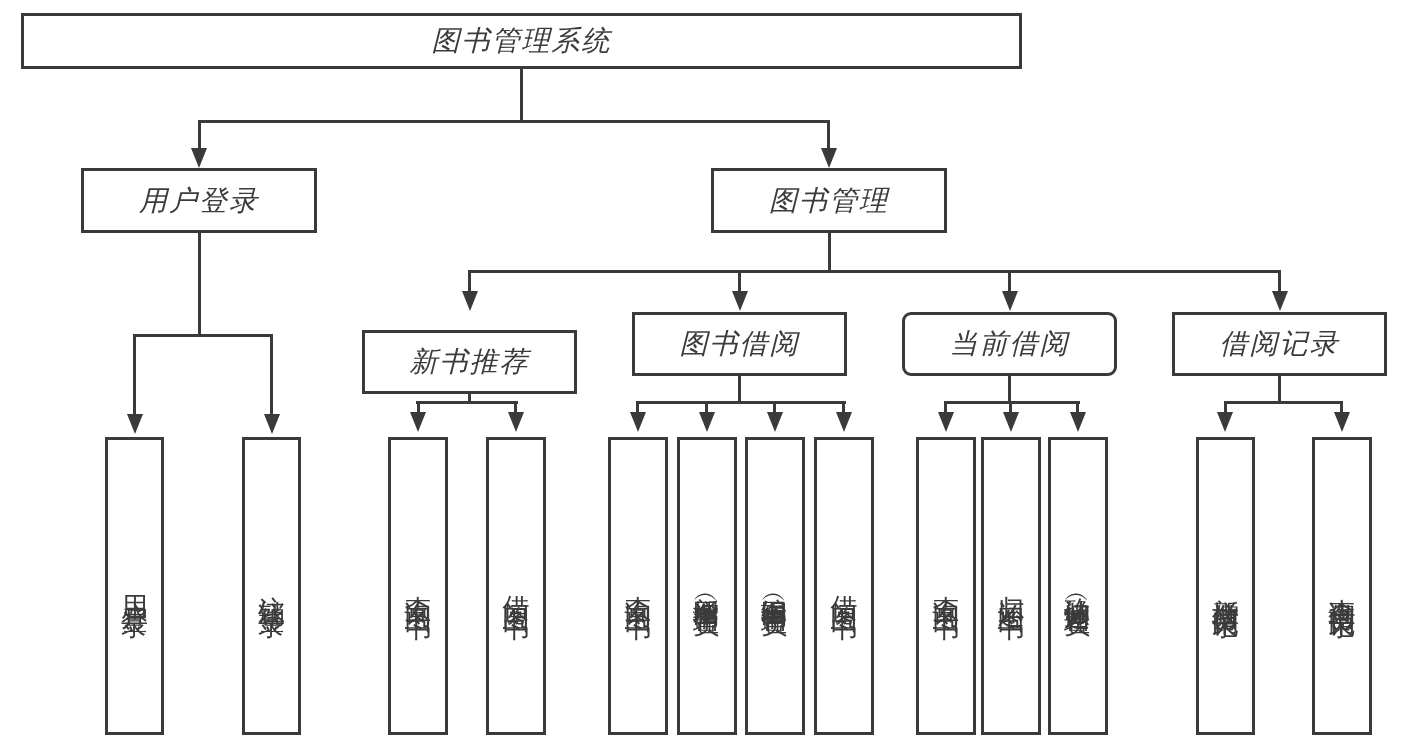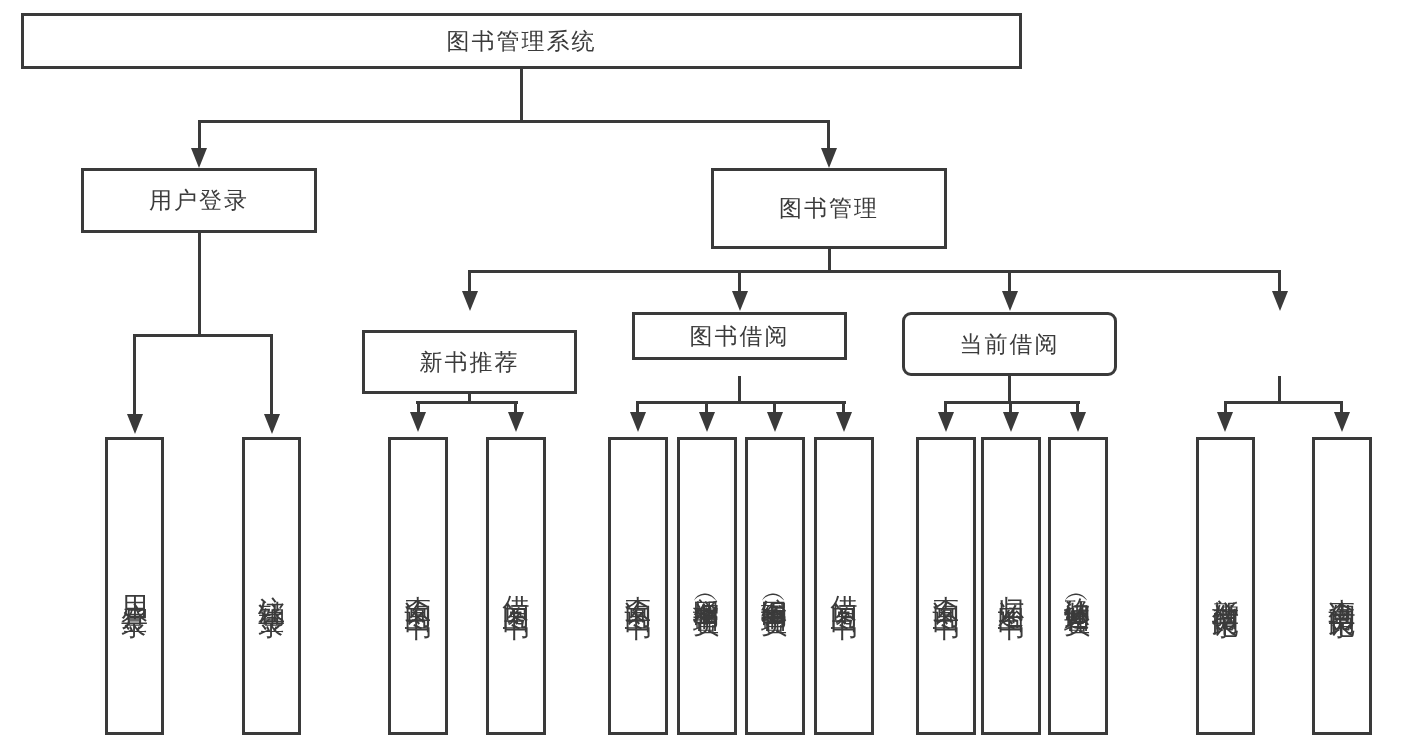--- a/index.html
+++ b/index.html
@@ -16,21 +16,21 @@
     overflow:hidden;
   }
   .node{
     position:absolute;
     background:#ffffff;
     border:3px solid var(--line);
     box-sizing:border-box;
     display:flex;align-items:center;justify-content:center;
   }
   .hlabel{
-    font-size:23px;color:var(--text);letter-spacing:2px;white-space:nowrap;
+    font-size:28px;color:var(--text);letter-spacing:2px;white-space:nowrap;font-style:italic;
   }
   .vlabel{
     writing-mode:vertical-rl;
     font-size:27px;color:var(--text);letter-spacing:6px;
     white-space:nowrap;
   }
   .leaf.mid .vlabel{letter-spacing:3px;}
   .leaf.long .vlabel{font-size:26px;letter-spacing:2px;}
   .vl{position:absolute;width:3px;background:var(--line);}
   .hl{position:absolute;height:3px;background:var(--line);}
@@ -111,32 +111,35 @@
   <div class="vl" style="left:1340px;top:404px;height:8px;"></div>
   <div class="arrow" style="left:1334px;top:412px;"></div>
 
   <div class="node" style="left:21px;top:13px;width:1001px;height:56px;">
     <span class="hlabel">图书管理系统</span>
   </div>
 
   <div class="node" style="left:81px;top:168px;width:236px;height:65px;">
     <span class="hlabel">用户登录</span>
   </div>
-  <div class="node" style="left:711px;top:168px;width:236px;height:81px;text-align:right;">
+  <div class="node" style="left:711px;top:168px;width:236px;height:65px;text-align:right;">
     <span class="hlabel">图书管理</span>
   </div>
 
   <div class="node" style="left:362px;top:330px;width:215px;height:64px;">
     <span class="hlabel">新书推荐</span>
   </div>
-  <div class="node" style="left:632px;top:312px;width:215px;height:48px;">
+  <div class="node" style="left:632px;top:312px;width:215px;height:64px;">
     <span class="hlabel">图书借阅</span>
   </div>
   <div class="node" style="left:902px;top:312px;width:215px;height:64px;border-radius:9px;">
     <span class="hlabel">当前借阅</span>
+  </div>
+  <div class="node" style="left:1172px;top:312px;width:215px;height:64px;">
+    <span class="hlabel">借阅记录</span>
   </div>
 
   <div class="node leaf" style="left:105px;top:437px;width:59px;height:298px;">
     <span class="vlabel">用户登录</span>
   </div>
   <div class="node leaf" style="left:242px;top:437px;width:59px;height:298px;">
     <span class="vlabel">注销登录</span>
   </div>
 
   <div class="node leaf" style="left:388px;top:437px;width:60px;height:298px;">

